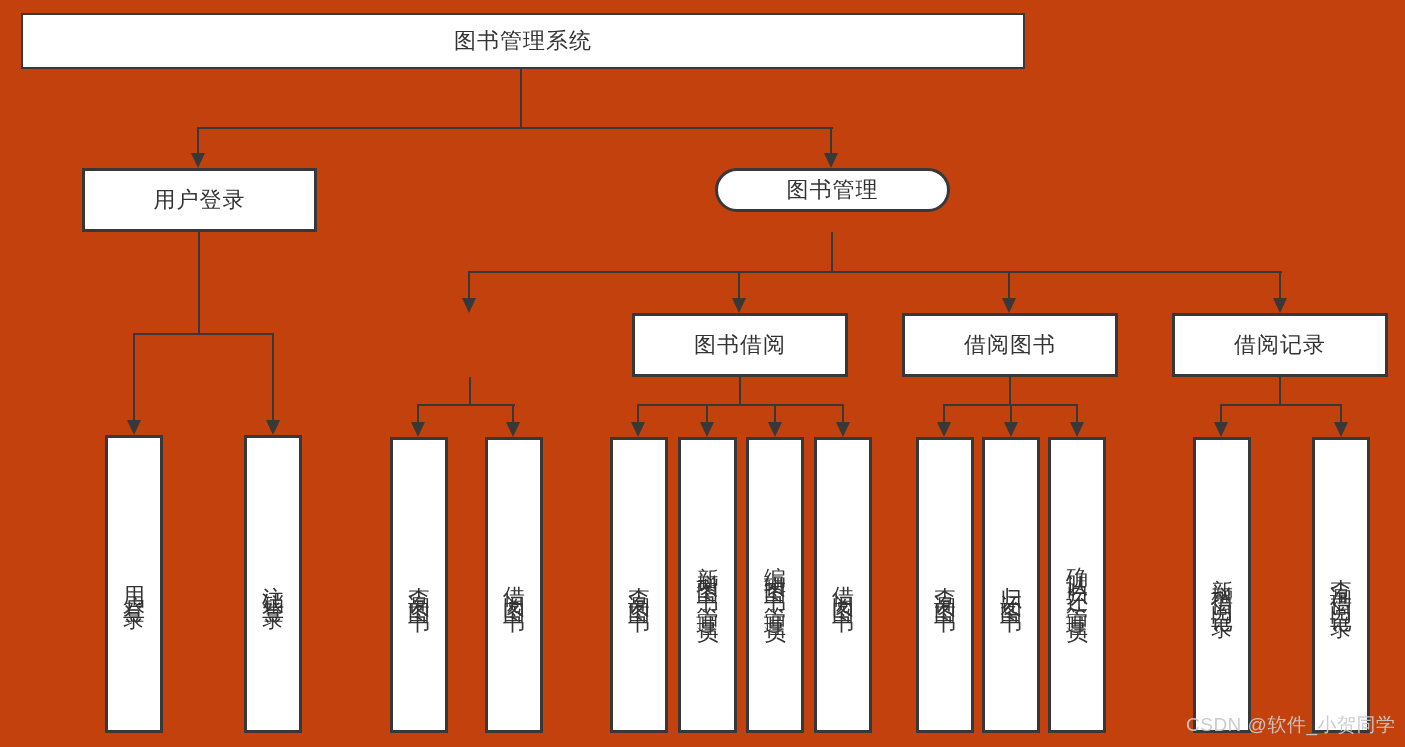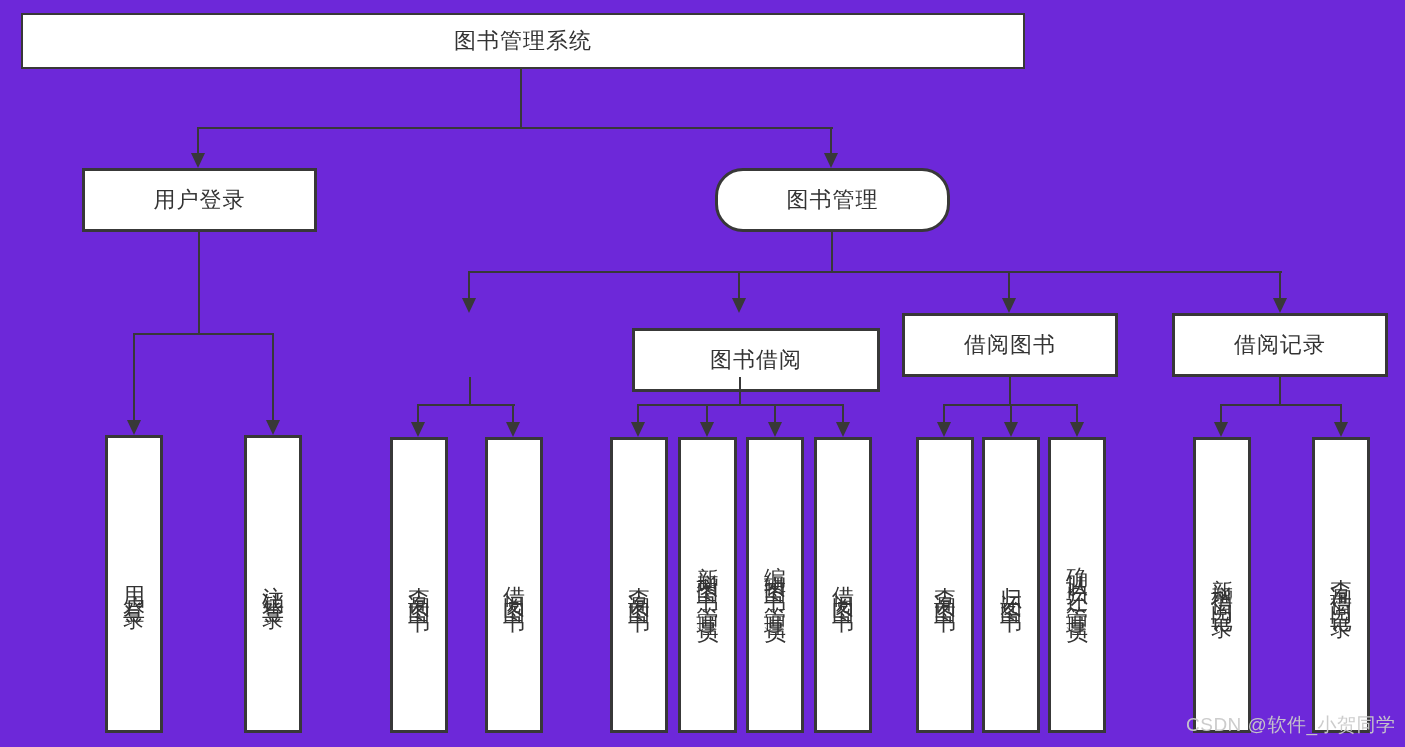--- a/index.html
+++ b/index.html
@@ -1,19 +1,19 @@
 <!DOCTYPE html>
 <html><head>
 <meta charset="utf-8">
 <style>
   html,body { margin:0; padding:0; background:#ffffff; }
   .canvas {
     position:relative;
     width:1405px; height:747px;
-    background:#6d28d9;
+    background:#c2410c;
     font-family:"Liberation Sans", sans-serif;
     overflow:hidden;
   }
   .box {
     position:absolute;
     box-sizing:border-box;
     border:3px solid #383838;
     background:#ffffff;
     display:flex;
     align-items:center;
@@ -65,21 +65,21 @@
   <div class="vline" style="left:520px; top:69px; width:2px; height:59px;"></div>
   <div class="hline" style="left:198px; top:127px; width:635px; height:2px;"></div>
   <div class="vline" style="left:197px; top:127px; width:2px; height:27px;"></div>
   <div class="arrow" style="left:191px; top:153px;"></div>
   <div class="vline" style="left:830px; top:127px; width:2px; height:27px;"></div>
   <div class="arrow" style="left:824px; top:153px;"></div>
 
   <div class="box hbox" style="left:82px; top:168px; width:235px; height:64px;">
     <span>用户登录</span>
   </div>
-  <div class="box hbox" style="left:715px; top:168px; width:235px; height:64px;border-radius:28px;">
+  <div class="box hbox" style="left:715px; top:168px; width:235px; height:44px;border-radius:28px;">
     <span>图书管理</span>
   </div>
 
   <div class="vline" style="left:198px; top:232px; width:2px; height:102px;"></div>
   <div class="hline" style="left:134px; top:333px; width:140px; height:2px;"></div>
   <div class="vline" style="left:133px; top:333px; width:2px; height:88px;"></div>
   <div class="arrow" style="left:127px; top:420px;"></div>
   <div class="vline" style="left:272px; top:333px; width:2px; height:88px;"></div>
   <div class="arrow" style="left:266px; top:420px;"></div>
 
@@ -87,21 +87,21 @@
   <div class="hline" style="left:469px; top:271px; width:813px; height:2px;"></div>
   <div class="vline" style="left:468px; top:271px; width:2px; height:28px;"></div>
   <div class="arrow" style="left:462px; top:298px;"></div>
   <div class="vline" style="left:738px; top:271px; width:2px; height:28px;"></div>
   <div class="arrow" style="left:732px; top:298px;"></div>
   <div class="vline" style="left:1008px; top:271px; width:2px; height:28px;"></div>
   <div class="arrow" style="left:1002px; top:298px;"></div>
   <div class="vline" style="left:1279px; top:271px; width:2px; height:28px;"></div>
   <div class="arrow" style="left:1273px; top:298px;"></div>
 
-  <div class="box hbox" style="left:632px; top:328px; width:248px; height:64px;justify-content:center;">
+  <div class="box hbox" style="left:632px; top:313px; width:216px; height:64px;justify-content:center;">
     <span>图书借阅</span>
   </div>
   <div class="box hbox" style="left:902px; top:313px; width:216px; height:64px;">
     <span>借阅图书</span>
   </div>
   <div class="box hbox" style="left:1172px; top:313px; width:216px; height:64px;">
     <span>借阅记录</span>
   </div>
 
   <div class="vline" style="left:469px; top:377px; width:2px; height:28px;"></div>

